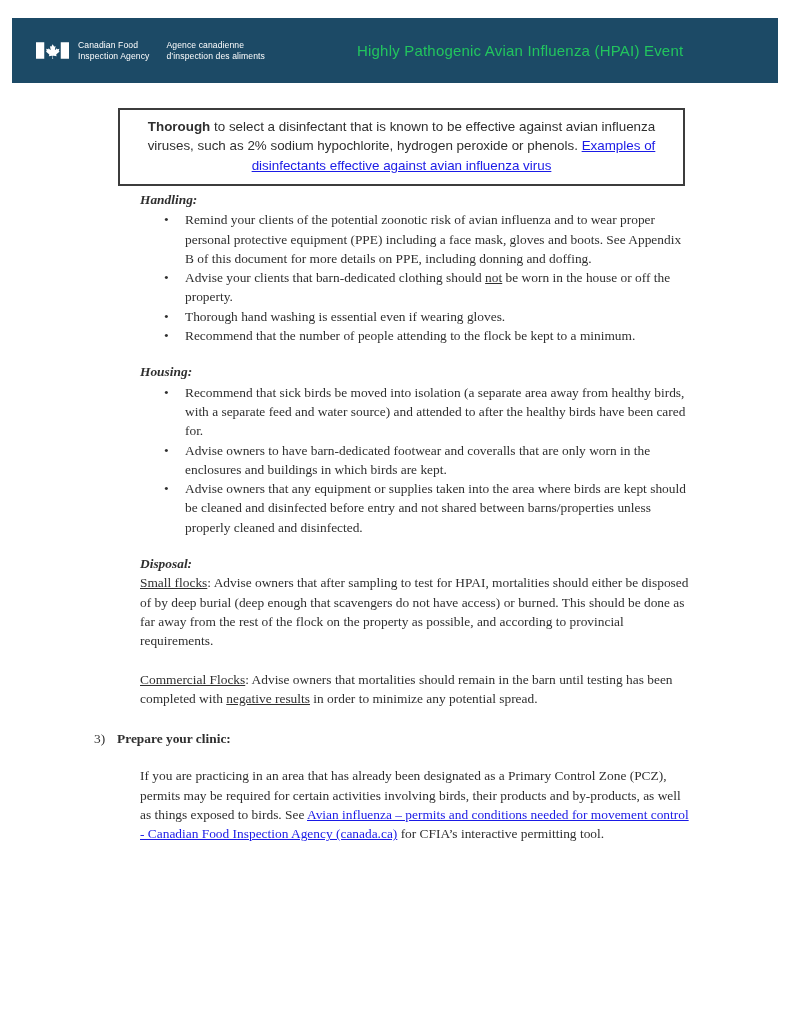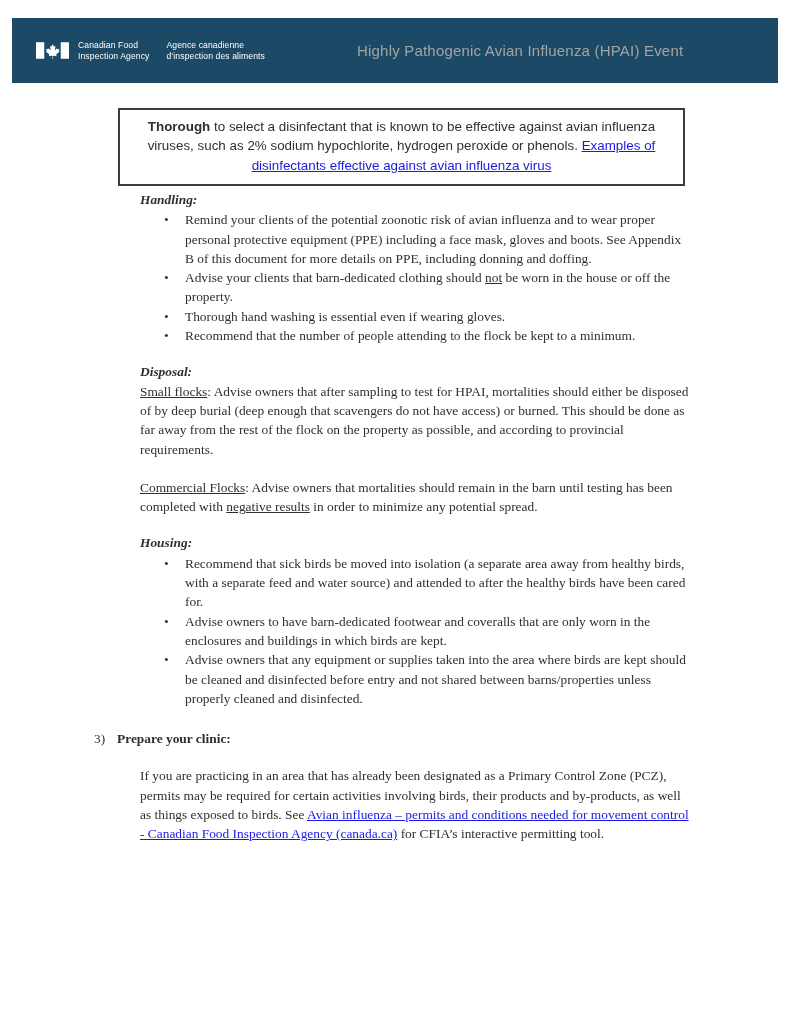--- a/index.html
+++ b/index.html
@@ -6,21 +6,21 @@
   .page{position:relative;width:791px;height:848px;background:#fff;overflow:hidden;
         font-family:"Liberation Sans","DejaVu Sans",sans-serif;color:var(--text,#2f2f2f);}
 
   
   .topbar{position:absolute;left:12px;top:18px;width:766px;height:65px;background:var(--header-bg,#1c4a66);}
   .signature{position:absolute;left:24px;top:0;height:100%;display:flex;align-items:center;gap:9px;}
   .flag-svg{width:33px;height:17px;display:block;}
   .fip-block{color:#fff;font-size:8.6px;line-height:10.5px;letter-spacing:.1px;}
   .fip-fr{margin-left:8px;}
   .doc-title{position:absolute;left:345px;top:0;height:100%;display:flex;align-items:center;
-             color:#a3a3a3;font-size:15px;letter-spacing:.2px;}
+             color:#22c55e;font-size:15px;letter-spacing:.2px;}
 
   
   .notice{position:absolute;left:118px;top:108px;width:567px;box-sizing:border-box;
           border:2px solid #3c3c3c;text-align:center;padding:7px 10px 9px;}
   .notice p{margin:0;font-size:13.4px;line-height:19.3px;}
 
   
   .content{position:absolute;left:140px;top:190px;width:550px;font-size:13.4px;line-height:19.3px;font-family:Liberation Serif, serif;}
   .content h3{margin:0;font-size:13.4px;line-height:19.3px;font-weight:bold;font-style:italic;}
   .content section{margin-top:0;}
@@ -86,32 +86,32 @@
       <h3>Handling:</h3>
       <ul>
         <li><span>Remind your clients of the potential zoonotic risk of avian influenza and to wear proper personal protective equipment (PPE) including a face mask, gloves and boots. See Appendix B of this document for more details on PPE, including donning and doffing.</span></li>
         <li><span>Advise your clients that barn-dedicated clothing should </span><span class="u">not</span><span> be worn in the house or off the property.</span></li>
         <li><span>Thorough hand washing is essential even if wearing gloves.</span></li>
         <li><span>Recommend that the number of people attending to the flock be kept to a minimum.</span></li>
       </ul>
     </section>
 
     <section>
-      <h3>Disposal:</h3>
-      <p class="para"><span class="u">Small flocks</span><span>: Advise owners that after sampling to test for HPAI, mortalities should either be disposed of by deep burial (deep enough that scavengers do not have access) or burned. This should be done as far away from the rest of the flock on the property as possible, and according to provincial requirements.</span></p>
-      <p class="para"><span class="u">Commercial Flocks</span><span>: Advise owners that mortalities should remain in the barn until testing has been completed with </span><span class="u">negative results</span><span> in order to minimize any potential spread.</span></p>
-    </section>
-
-    <section>
       <h3>Housing:</h3>
       <ul>
         <li><span>Recommend that sick birds be moved into isolation (a separate area away from healthy birds, with a separate feed and water source) and attended to after the healthy birds have been cared for.</span></li>
         <li><span>Advise owners to have barn-dedicated footwear and coveralls that are only worn in the enclosures and buildings in which birds are kept.</span></li>
         <li><span>Advise owners that any equipment or supplies taken into the area where birds are kept should be cleaned and disinfected before entry and not shared between barns/properties unless properly cleaned and disinfected.</span></li>
       </ul>
+    </section>
+
+    <section>
+      <h3>Disposal:</h3>
+      <p class="para"><span class="u">Small flocks</span><span>: Advise owners that after sampling to test for HPAI, mortalities should either be disposed of by deep burial (deep enough that scavengers do not have access) or burned. This should be done as far away from the rest of the flock on the property as possible, and according to provincial requirements.</span></p>
+      <p class="para"><span class="u">Commercial Flocks</span><span>: Advise owners that mortalities should remain in the barn until testing has been completed with </span><span class="u">negative results</span><span> in order to minimize any potential spread.</span></p>
     </section>
 
     <div class="numbered">
       <span class="num">3)</span><span class="nlabel">Prepare your clinic:</span>
     </div>
 
     <section>
       <p class="para"><span>If you are practicing in an area that has already been designated as a Primary Control Zone (PCZ), permits may be required for certain activities involving birds, their products and by-products, as well as things exposed to birds. See </span><span class="link">Avian influenza – permits and conditions needed for movement control - Canadian Food Inspection Agency (canada.ca)</span><span> for CFIA’s interactive permitting tool.</span></p>
     </section>
 

